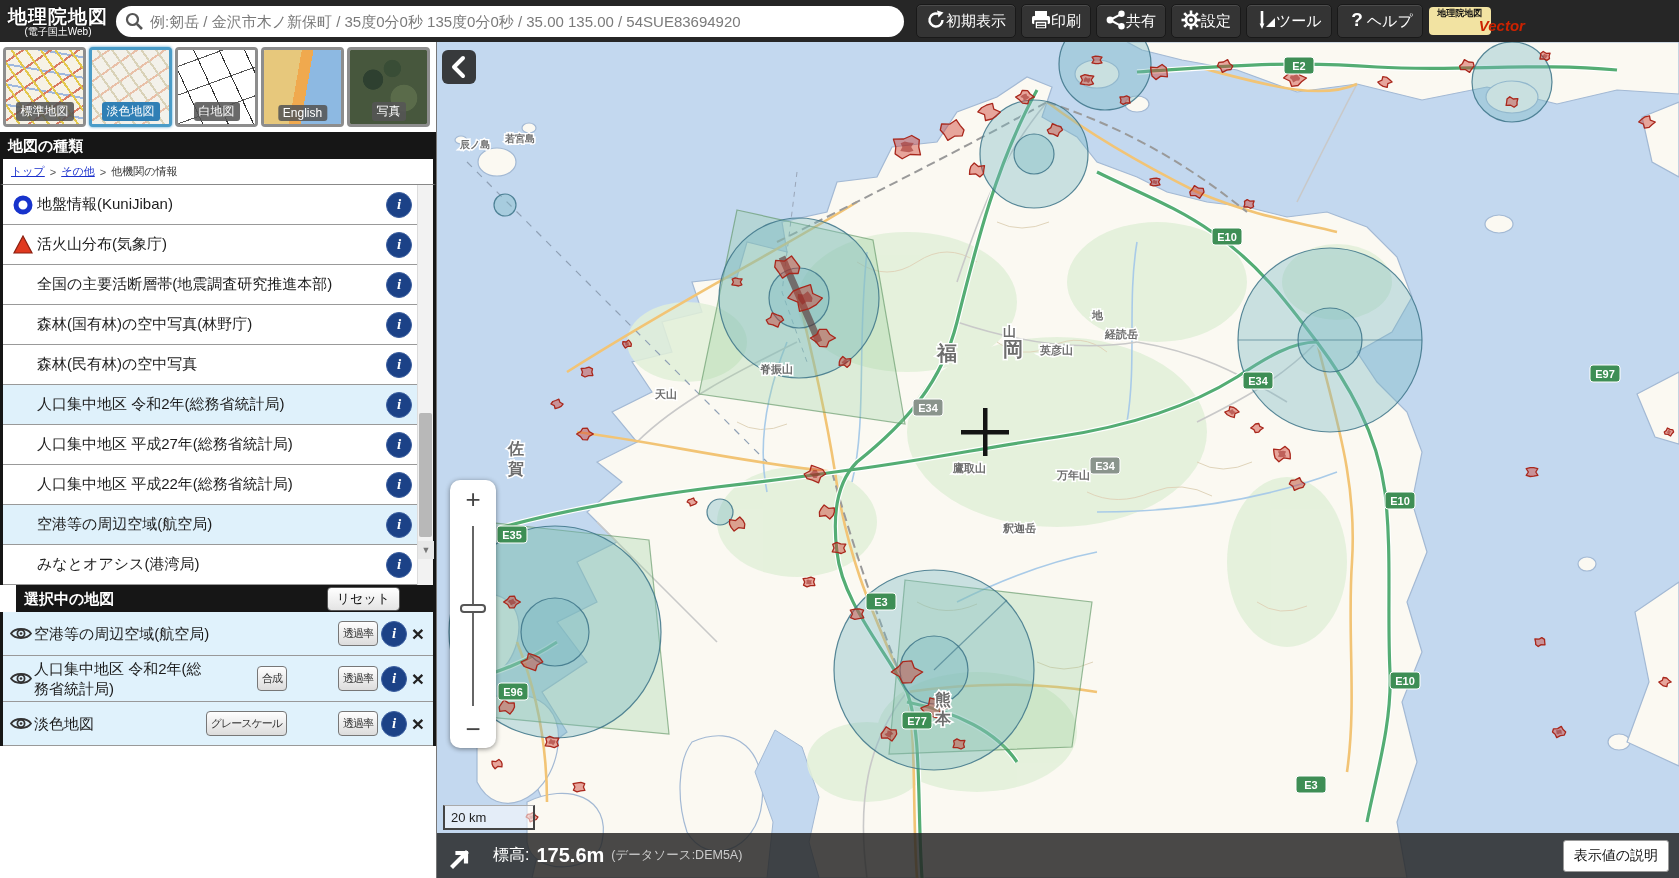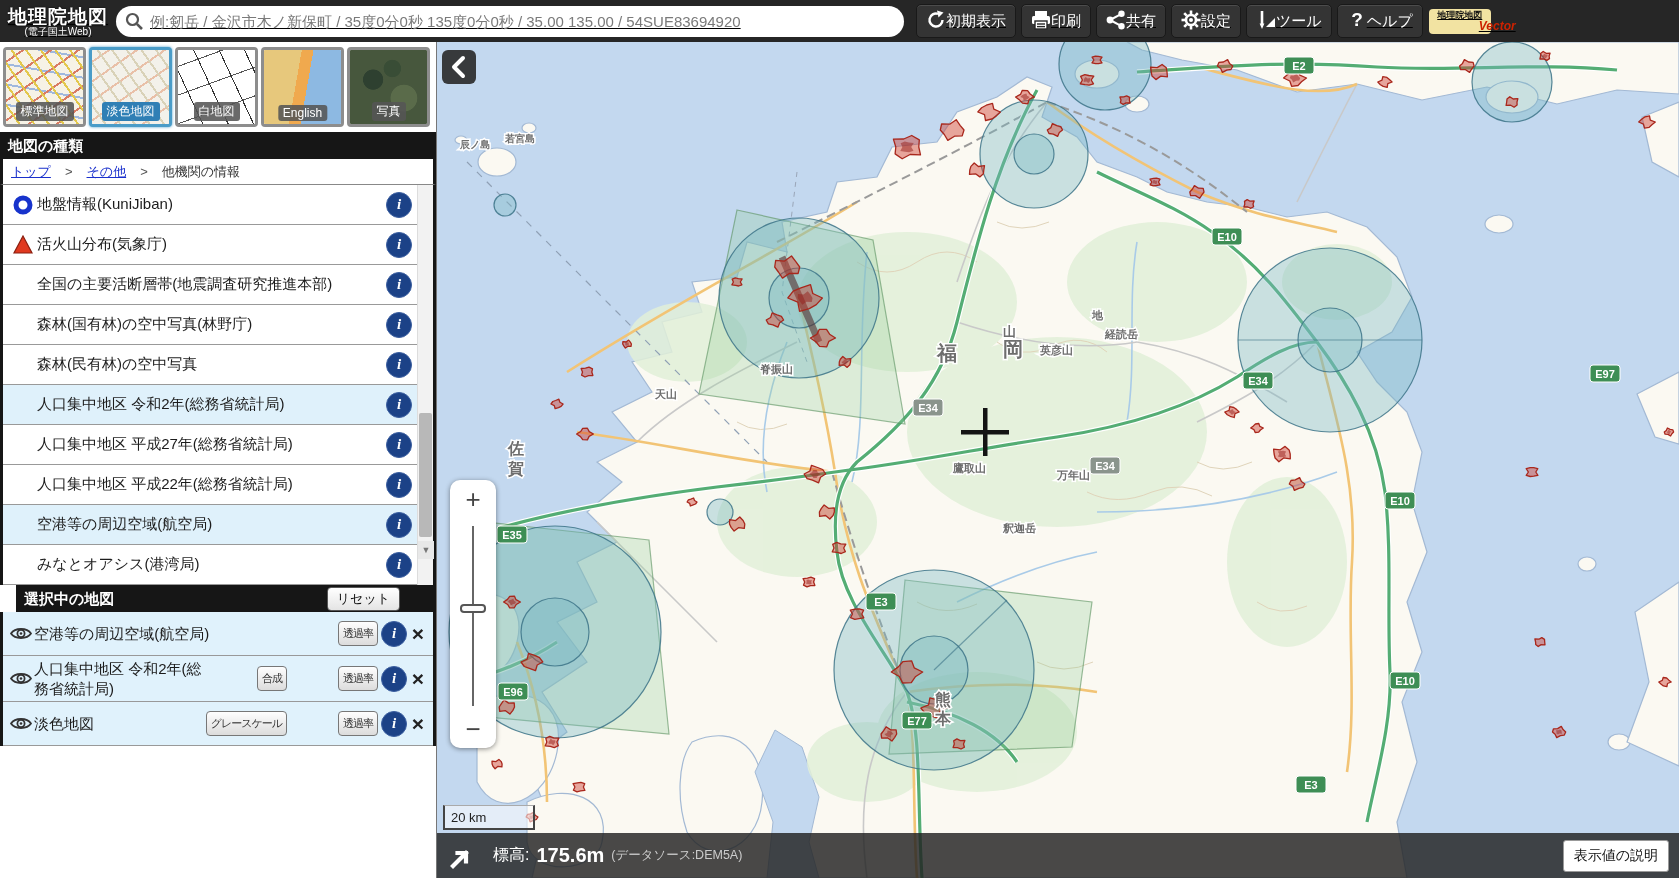--- a/index.html
+++ b/index.html
@@ -1,38 +1,38 @@
 <!DOCTYPE html>
 <html><head>
 <meta charset="utf-8">
 <style>
   * { margin:0; padding:0; box-sizing:border-box; }
   html,body { width:1679px; height:878px; overflow:hidden; background:#fff;
     font-family:"Liberation Sans","DejaVu Sans",sans-serif; }
 
   
   .topbar { position:absolute; left:0; top:0; width:1679px; height:42px; background:#262626;
-    display:flex; align-items:center; z-index:30;text-decoration:underline; }
+    display:flex; align-items:center; z-index:30; }
   .logo { width:116px; text-align:center; color:#fff; line-height:1; padding-top:2px; }
   .logo-main { font-size:19px; font-weight:bold; letter-spacing:1px; text-shadow:0 0 2px #000; }
   .logo-sub { font-size:10px; margin-top:1px; }
   .search { position:relative; width:788px; height:31px; background:#fff; border-radius:16px;
     display:flex; align-items:center; padding-left:34px; }
   .search svg { position:absolute; left:9px; top:6px; }
   .search input { border:none; outline:none; width:720px; font-size:15px; color:#444;
     font-family:inherit; background:transparent; }
   .search input::placeholder { color:#7a7a7a; opacity:1; }
   .topbtns { display:flex; gap:5px; margin-left:12px; align-items:center; }
   .tbtn { display:flex; align-items:center; height:34px; padding:0 9px; background:#343434;
     border:1px solid #191919; border-radius:5px; color:#fff; font-size:15px; cursor:pointer;
     box-shadow:inset 0 1px 0 rgba(255,255,255,.12); font-family:inherit; }
   .vector-badge { margin-left:6px; width:62px; background:#f2e3a2; border-radius:4px; text-align:center;
     padding:2px 2px; line-height:1; cursor:pointer; }
   .vb1 { font-size:9px; color:#111; font-weight:bold; }
-  .vb2 { font-size:12px; color:#cc2200; font-weight:bold; font-style:italic;margin-left:48px; }
+  .vb2 { font-size:15px; color:#cc2200; font-weight:bold; font-style:italic;margin-left:48px; }
 
   
   .sidebar { position:absolute; left:0; top:42px; width:437px; height:836px; background:#fff; z-index:20;
     border-right:1px solid #777; }
   .thumbs { display:flex; gap:3px; padding:5px 3px; background:#fff; }
   .thumb { position:relative; width:83px; height:80px; border:3px solid #8d8d8d; border-radius:4px;
     overflow:hidden; cursor:pointer; background:#eee; }
   .thumb.selected { border-color:#4a9cc8; box-shadow:0 0 3px #4a9cc8; }
   .thumb-label { position:absolute; left:50%; transform:translateX(-50%); bottom:3px; white-space:nowrap;
     background:rgba(85,85,85,.88); color:#fff; font-size:12px; padding:1px 5px; border-radius:3px; }
@@ -53,21 +53,21 @@
     background-image:radial-gradient(circle at 30% 40%,#2e4030 0 14%,transparent 15%),
     radial-gradient(circle at 70% 65%,#5a6b4a 0 18%,transparent 19%),
     radial-gradient(circle at 55% 25%,#394d36 0 12%,transparent 13%); }
 
   .secbar { height:27px; background:#161616; color:#fff; font-size:15px; font-weight:bold;
     line-height:27px; padding:0 8px; display:flex; align-items:center; }
   .selbar { justify-content:space-between; padding-right:36px;margin-left:16px; }
   .resetbtn { background:linear-gradient(#fff,#e4e4e4); border:1px solid #555; border-radius:4px;
     font-size:13px; padding:2px 9px; cursor:pointer; color:#111; font-family:inherit; }
 
-  .crumbs { height:25px; background:#fff; font-size:13px; display:flex; align-items:center; gap:14px;
+  .crumbs { height:25px; background:#fff; font-size:11px; display:flex; align-items:center; gap:5px;
     padding:0 8px; border-left:3px solid #161616; border-right:3px solid #161616; color:#555; }
   .crumbs a { color:#1a30cc; text-decoration:underline; cursor:pointer; }
   .crumbs .cur { color:#333; }
 
   .layerlist { position:relative; border-left:3px solid #161616; border-right:3px solid #161616;
     border-top:1px solid #888; }
   .lrow { position:relative; display:flex; align-items:center; min-height:40px;
     border-bottom:1px solid #999; padding:3px 48px 3px 6px; background:#fff; cursor:pointer; }
   .lrow.hl { background:#dff1fb; }
   .licon { flex:0 0 28px; display:flex; align-items:center; justify-content:center; }

